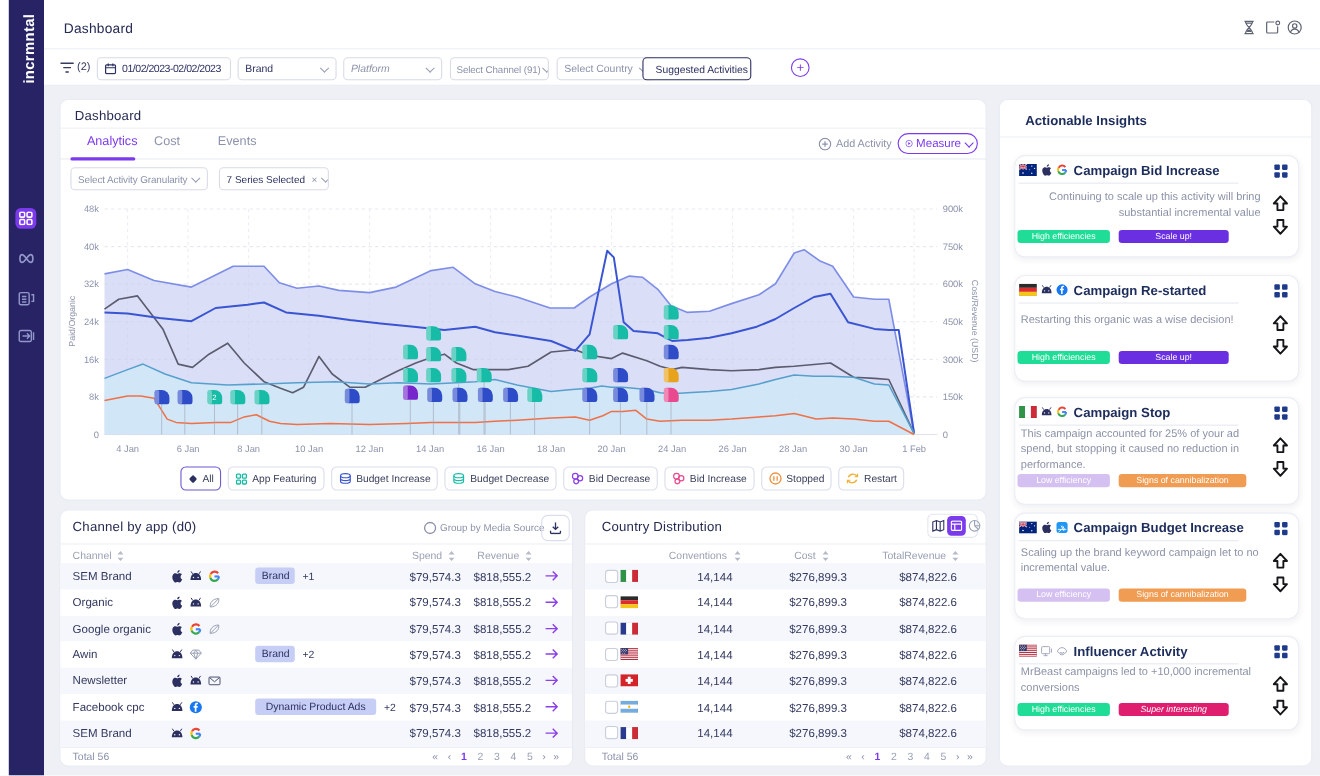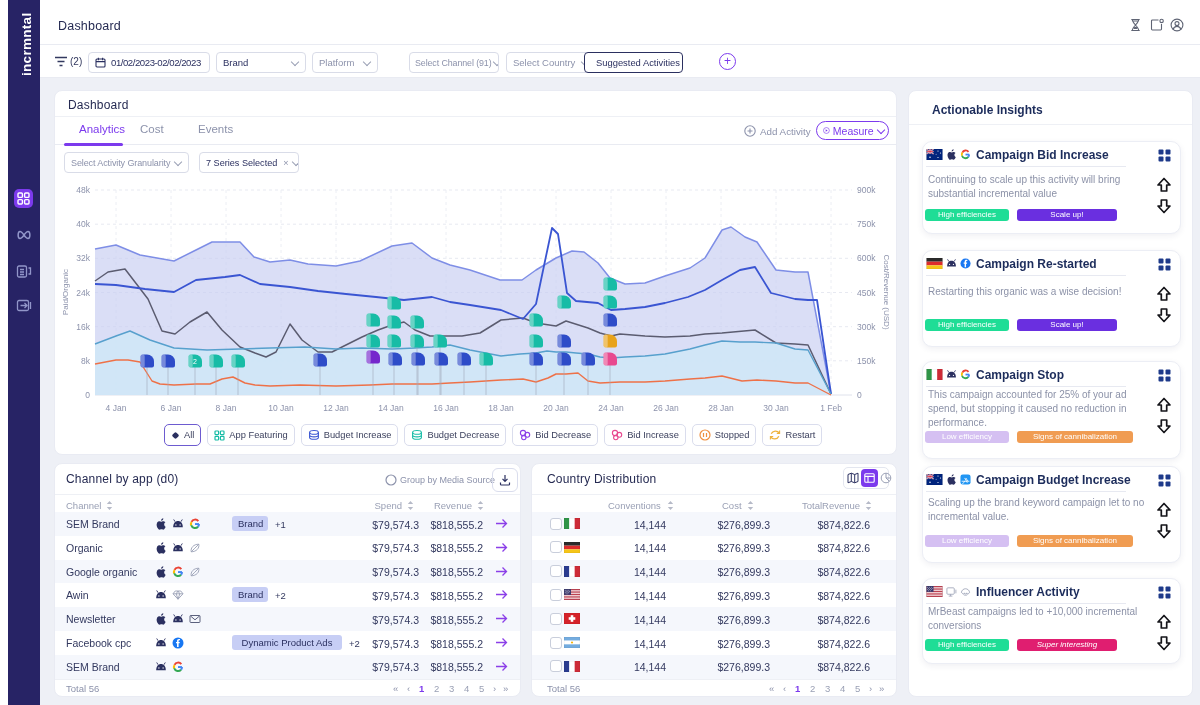--- a/index.html
+++ b/index.html
@@ -101,21 +101,21 @@
     <svg width="11" height="11" viewBox="0 0 11 11" fill="none" stroke="#2b3060" stroke-width="1.1" style="margin-right:5px;">
       <rect x="1" y="2" width="9" height="8" rx="1"></rect>
         <path d="M1 4.6 h9 M3.4 0.8 v2.4 M7.6 0.8 v2.4"></path>
     </svg>
     <span class="nav" style="font-size:9.6px; letter-spacing:-0.45px;">01/02/2023-02/02/2023</span>
   </div>
   <div class="fbox" style="left:216px; width:90px;">
       <span class="nav">Brand</span>
       <span class="chev"></span>
     </div>
-  <div class="fbox" style="left:312px; width:66px;">Platform<span class="chev"></span></div>
+  <div class="fbox" style="left:312px; width:90px;font-style:italic;">Platform<span class="chev"></span></div>
   <div class="fbox" style="left:409px; width:90px; font-size:8.9px; padding:0 5px; letter-spacing:-0.1px;">Select Channel (91)<span class="chev" style="margin-left:2px;"></span></div>
   <div class="fbox" style="left:506px; width:90px;">Select Country<span class="chev"></span></div>
   <div class="fbox" style="left:584px; width:99px; border:1px solid #2b3060; padding:0 6px;">
     <svg width="10" height="10" viewBox="0 0 10 10" fill="#2b3060" style="margin-right:5px;">
       <rect x="0.5" y="0.5" width="3.8" height="3.8" rx="0.8"></rect>
         <rect x="5.7" y="0.5" width="3.8" height="3.8" rx="0.8"></rect>
       <rect x="0.5" y="5.7" width="3.8" height="3.8" rx="0.8"></rect>
         <rect x="5.7" y="5.7" width="3.8" height="3.8" rx="0.8"></rect>
     </svg>
     <span class="nav" style="font-size:9.4px;">Suggested Activities</span>
@@ -690,21 +690,21 @@
 <rect x="6" y="5.1" width="4" height="1.9" fill="#4285f4"></rect>
     </svg>
 <div class="abs ictitle" style="left:976px; top:148px;">Campaign Bid Increase</div>
 <svg class="abs" style="left:1158px;top:149px;" width="13" height="13" viewBox="0 0 13 13" fill="#1e3a8a">
       <rect x="0.5" y="0.5" width="5" height="5" rx="1"></rect>
       <rect x="7.5" y="0.5" width="5" height="5" rx="1"></rect>
       <rect x="0.5" y="7.5" width="5" height="5" rx="1"></rect>
       <rect x="7.5" y="7.5" width="5" height="5" rx="1"></rect>
     </svg>
 <div class="abs icdivider" style="left:926px; top:166px;"></div>
-<div class="abs icbody" style="left:928px; top:173px; width:218px;">Continuing to scale up this activity will bring<br>substantial incremental value</div>
+<div class="abs icbody" style="left:928px; top:173px; width:218px;text-align:right;">Continuing to scale up this activity will bring<br>substantial incremental value</div>
 <div class="abs ictag" style="left:925px; top:209px; width:84px; background:#1fdd96; color:#fff;">High efficiencies</div>
 <div class="abs ictag" style="left:1017px; top:209px; width:100px; background:#6a2fe0; color:#fff;">Scale up!</div>
 <svg class="abs" style="left:1156px;top:177px;" width="16" height="16" viewBox="0 0 16 16" fill="none" stroke="#15151a" stroke-width="1.7" stroke-linejoin="round">
       <path d="M8 1.5 L14 8 H10.7 V14 H5.3 V8 H2 Z"></path>
     </svg>
 <svg class="abs" style="left:1156px;top:198px;" width="16" height="16" viewBox="0 0 16 16" fill="none" stroke="#15151a" stroke-width="1.7" stroke-linejoin="round">
       <path d="M8 14.5 L2 8 H5.3 V2 H10.7 V8 H14 Z"></path>
     </svg>
 <div class="icard" style="left:922px; top:250px; height:97px;"></div>
 <svg class="abs" style="left:926px;top:258px;" width="17" height="11" viewBox="0 0 16 11">

